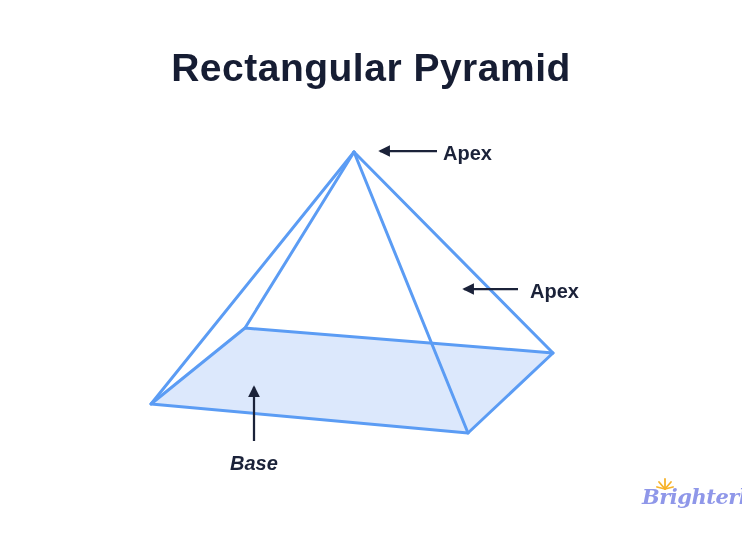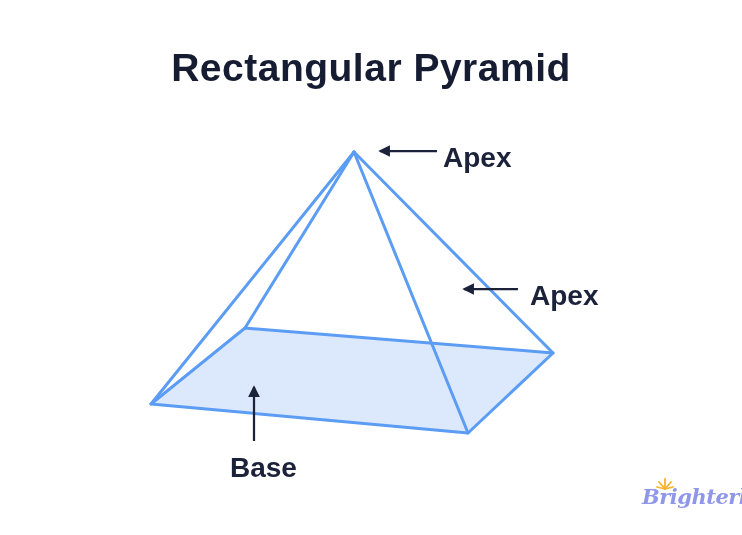--- a/index.html
+++ b/index.html
@@ -54,29 +54,29 @@
   .pointer{
     stroke:var(--arrow-navy);
     stroke-width:2.25;
     fill:none;
   }
   .pointer-head{
     fill:var(--arrow-navy);
   }
   .callout{
     position:absolute;
-    font-size:28px;
+    font-size:20px;
     font-weight:bold;
     color:var(--arrow-navy);
     white-space:nowrap;
     text-align:center;
   }
   .callout.apex{left:443px; top:142px;}
   .callout.face{left:530px; top:280px;}
-  .callout.base{left:230px; top:452px;}
+  .callout.base{left:230px; top:452px;font-style:italic;}
   .logo{
     position:absolute;
     left:642px;
     top:484px;
     width:95px;
     height:38px;
   }
   .logo-text{
     font-family:"DejaVu Serif", serif;
     font-style:italic;

